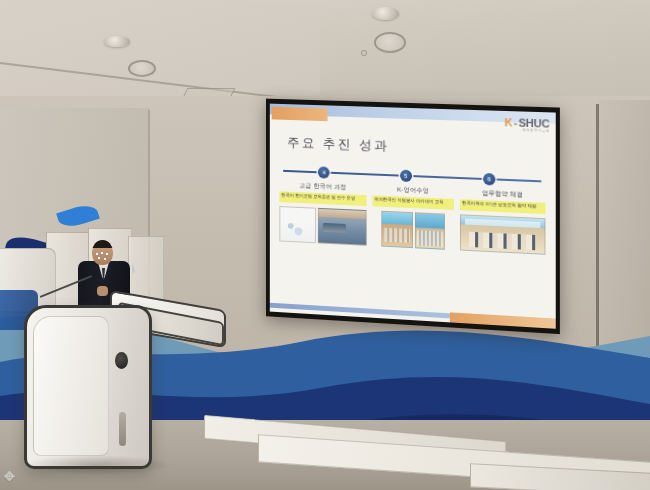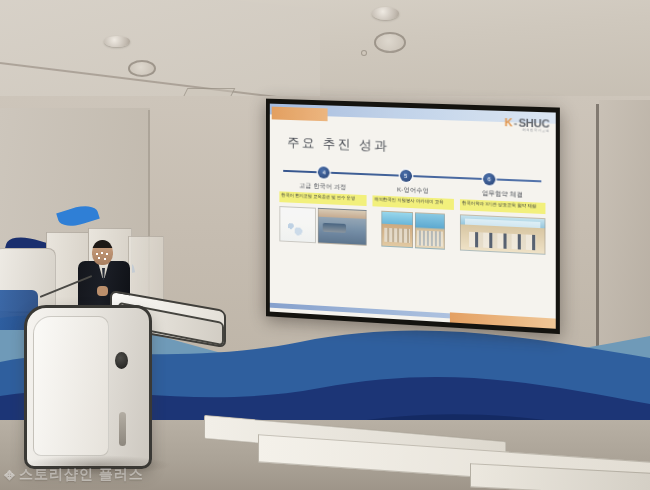--- a/index.html
+++ b/index.html
@@ -473,16 +473,15 @@
   <div class="podium-shadow"></div>
 
   <div class="fg-table" style="left:204px;top:428px;width:300px;height:22px;transform:skewY(5deg);border-radius:2px;"></div>
   <div class="fg-table" style="left:258px;top:448px;width:392px;height:26px;transform:skewY(4deg);
               background:linear-gradient(100deg,#f4f1ea,#e2ddd3);"></div>
   <div class="fg-table" style="left:470px;top:468px;width:180px;height:22px;transform:skewY(3deg);
               background:linear-gradient(100deg,#ece8df,#d4cfc5);"></div>
 
   <div class="watermark">
     <span class="wm-mark">✥</span>
-    <span>스토리샵인 플러스</span>
   </div>
 
 </div>
 
 </body></html>

